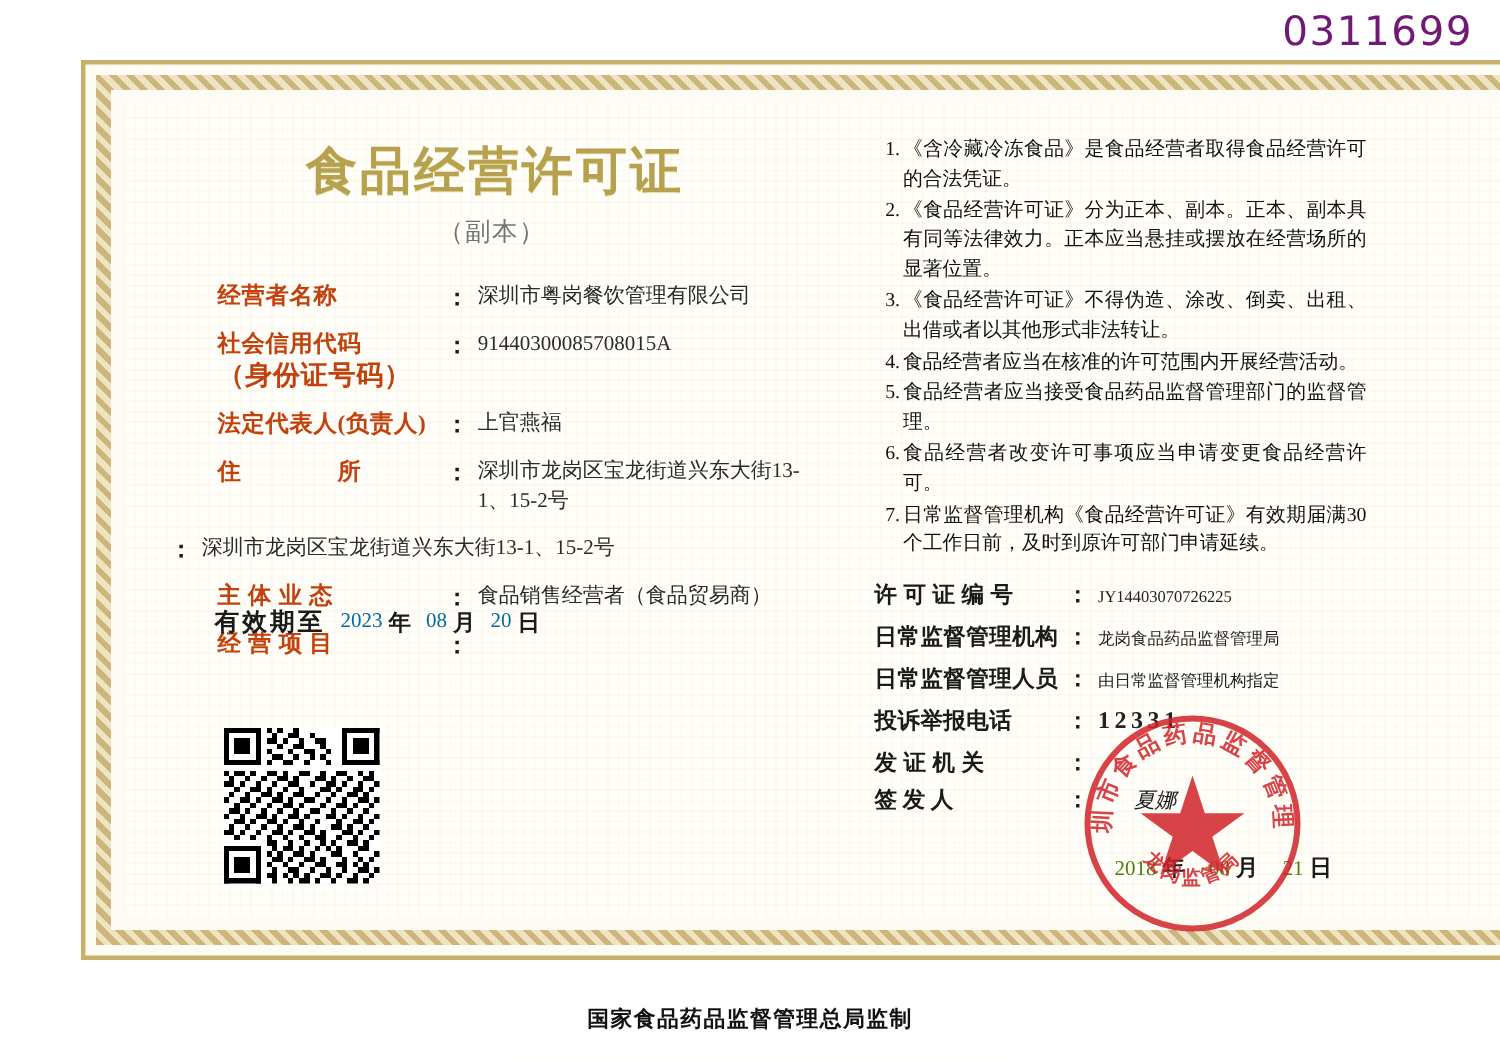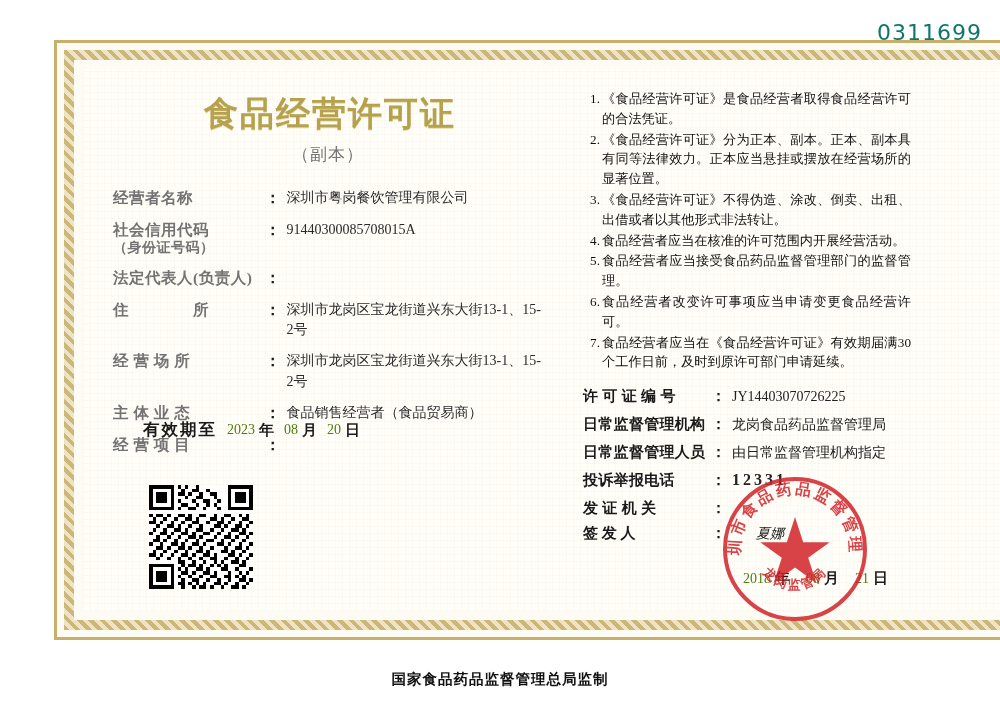--- a/index.html
+++ b/index.html
@@ -6,25 +6,25 @@
   body{
     width:1000px;height:707px;
     background:#ffffff;
     font-family:"Liberation Serif", serif;
     color:#1a1a1a;
     position:relative;
     overflow:hidden;
   }
   .serial{
     position:absolute;
-    top:20px; right:18px;
+    top:6px; right:18px;
     font-family:"DejaVu Sans", sans-serif;
-    font-size:22px;
+    font-size:27px;
     letter-spacing:1px;
-    color:#0f766e;
+    color:#701a75;
   }
   .cert{
     position:absolute;
     left:54px; top:40px;
     width:984px; height:600px;
     background:#fdfcf4;
     border:3px solid #c8b06a;
     box-sizing:border-box;
     padding:0;
   }
@@ -82,24 +82,25 @@
     display:flex;
     align-items:flex-start;
     margin-bottom:11px;
     font-size:15.5px;
   }
   .lbl{
     width:152px;
     flex:0 0 152px;
     font-weight:bold;
     font-size:15.5px;
-    color:#737373;
+    color:#c2410c;
     letter-spacing:.5px;
     line-height:1.35;
     white-space:nowrap;
+    margin-left:32px;
   }
   .lbl.spread{
     display:flex;
     justify-content:space-between;
   }
   .colon{
     flex:0 0 12px;
     font-weight:bold;
     text-align:center;
   }
@@ -109,21 +110,21 @@
     color:#2a2a2a;
     line-height:1.45;
     padding-left:6px;
     word-break:break-all;
   }
   .lbl.two-line{
     line-height:1.25;
   }
   .lbl small{
     font-weight:bold;
-    font-size:14px;
+    font-size:18px;
     display:block;
   }
 
   
   .qr{
     position:absolute;
     left:36px; top:394px;
     width:104px; height:104px;
     background:#fff;
   }
@@ -138,21 +139,21 @@
     font-size:16px;
   }
   .validity .vlbl{
     font-weight:bold;
     letter-spacing:2px;
     font-size:16.5px;
   }
   .validity .vitem{
     font-size:14px;
     margin-left:10px;
-    color:#4d7c0f;
+    color:#0369a1;
   }
   .validity .vunit{
     font-weight:bold;
     font-size:15px;
     margin-left:4px;
   }
 
   
   .right{
     position:absolute;
@@ -197,21 +198,21 @@
   .rlbl{
     flex:0 0 128px;
     font-weight:bold;
     font-size:15px;
     letter-spacing:.3px;
     white-space:nowrap;
   }
   .rcolon{flex:0 0 10px;font-weight:bold;}
   .rval{
     flex:1;
-    font-size:14px;
+    font-size:11px;
     padding-left:6px;
     color:#222;
   }
   .rval.phone{
     font-weight:bold;
     font-size:16px;
     letter-spacing:3px;
   }
   .rrow.tall{margin-bottom:14px;}
 
@@ -291,30 +292,30 @@
             <span>社会信用代码</span>
             <small>（身份证号码）</small>
           </div>
           <div class="colon">：</div>
           <div class="val">91440300085708015A</div>
         </div>
 
         <div class="row">
           <div class="lbl">法定代表人(负责人)</div>
           <div class="colon">：</div>
+          <div class="val">上官燕福</div>
         </div>
 
         <div class="row">
           <div class="lbl">住　　　　所</div>
           <div class="colon">：</div>
           <div class="val">深圳市龙岗区宝龙街道兴东大街13-1、15-2号</div>
         </div>
 
         <div class="row">
-          <div class="lbl">经 营 场 所</div>
           <div class="colon">：</div>
           <div class="val">深圳市龙岗区宝龙街道兴东大街13-1、15-2号</div>
         </div>
 
         <div class="row">
           <div class="lbl">主 体 业 态</div>
           <div class="colon">：</div>
           <div class="val">食品销售经营者（食品贸易商）</div>
         </div>
 
@@ -560,21 +561,21 @@
         <span class="vunit">月</span>
         <span class="vitem">20</span>
         <span class="vunit">日</span>
       </div>
     </div>
 
     <div class="right">
       <div class="notes">
         <div class="note">
           <span class="num">1.</span>
-          <span class="txt">《食品经营许可证》是食品经营者取得食品经营许可的合法凭证。</span>
+          <span class="txt">《含冷藏冷冻食品》是食品经营者取得食品经营许可的合法凭证。</span>
         </div>
         <div class="note">
           <span class="num">2.</span>
           <span class="txt">《食品经营许可证》分为正本、副本。正本、副本具有同等法律效力。正本应当悬挂或摆放在经营场所的显著位置。</span>
         </div>
         <div class="note">
           <span class="num">3.</span>
           <span class="txt">《食品经营许可证》不得伪造、涂改、倒卖、出租、出借或者以其他形式非法转让。</span>
         </div>
         <div class="note">
@@ -584,21 +585,21 @@
         <div class="note">
           <span class="num">5.</span>
           <span class="txt">食品经营者应当接受食品药品监督管理部门的监督管理。</span>
         </div>
         <div class="note">
           <span class="num">6.</span>
           <span class="txt">食品经营者改变许可事项应当申请变更食品经营许可。</span>
         </div>
         <div class="note">
           <span class="num">7.</span>
-          <span class="txt">食品经营者应当在《食品经营许可证》有效期届满30个工作日前，及时到原许可部门申请延续。</span>
+          <span class="txt">日常监督管理机构《食品经营许可证》有效期届满30个工作日前，及时到原许可部门申请延续。</span>
         </div>
       </div>
     </div>
 
     <div class="rfields">
       <div class="rrow">
         <span class="rlbl">许 可 证 编 号</span>
         <span class="rcolon">：</span>
         <span class="rval">JY14403070726225</span>
       </div>

